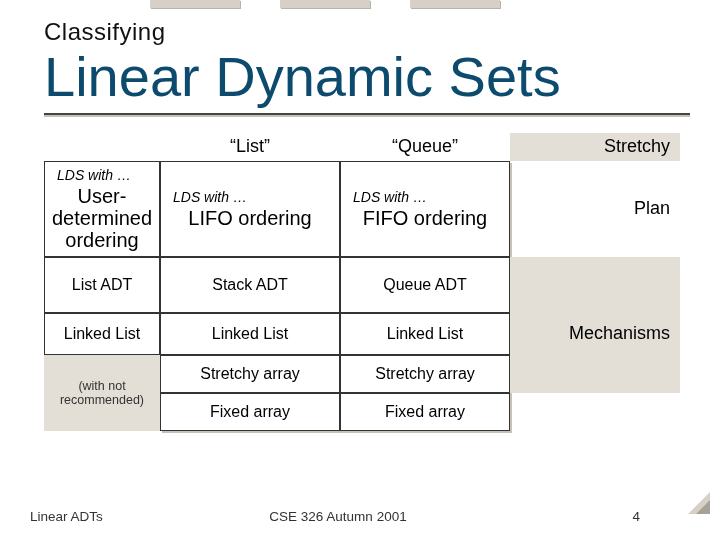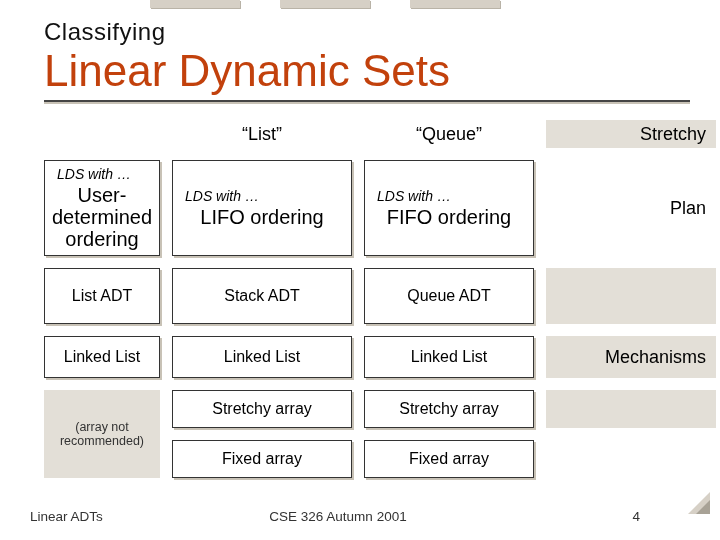--- a/index.html
+++ b/index.html
@@ -2,23 +2,23 @@
 <html><head>
 <meta charset="utf-8">
 <style>
   * { box-sizing: border-box; margin: 0; padding: 0; }
   html, body { width: 720px; height: 540px; font-family: Tahoma, Verdana, Arial, sans-serif; background: #fff; color: #000; }
   .slide { position: relative; width: 720px; height: 540px; padding: 18px 30px 0 44px; }
   .top-tabs { position: absolute; top: 0; left: 150px; display: flex; gap: 40px; }
   .top-tabs .tab { width: 90px; height: 8px; background: #d6d0c6; box-shadow: 1px 1px 0 #b9b3a7; }
   .heading-block { }
   .kicker { font-size: 24px; font-weight: 400; color: #111; letter-spacing: 0.5px; }
-  .title { font-size: 44px; font-weight: 400; color: #c2410c; line-height: 1.05; margin-top: 2px; }
+  .title { font-size: 56px; font-weight: 400; color: #0c4a6e; line-height: 1.05; margin-top: 2px; }
   .rule { height: 2px; background: #444; box-shadow: 0 2px 0 #c8c2b6; margin: 6px 0 18px 0; }
-  .grid { display: grid; grid-template-columns: 116px 180px 170px 170px; grid-template-rows: 28px 96px 56px 42px 38px 38px 38px; gap: 12px; }
+  .grid { display: grid; grid-template-columns: 116px 180px 170px 170px; grid-template-rows: 28px 96px 56px 42px 38px 38px 38px; }
   .cell { display: flex; align-items: center; justify-content: center; text-align: center; font-size: 16px; padding: 2px 6px; }
   .hdr { font-size: 18px; }
   .rowlabel { justify-content: flex-end; text-align: right; font-size: 18px; padding-right: 10px; }
   .grey { background: #e3dfd7; }
   .boxed { border: 1px solid #333; box-shadow: 2px 2px 0 #c8c2b6; background: #fff; }
   .inner { display: flex; flex-direction: column; align-items: center; justify-content: center; gap: 2px; width: 100%; height: 100%; }
   .lds { font-style: italic; font-size: 14px; align-self: flex-start; padding-left: 6px; }
   .big { font-size: 20px; line-height: 1.1; }
   .note { font-size: 12.5px; color: #333; }
   .footer { position: absolute; bottom: 16px; left: 0; width: 676px; display: flex; align-items: center; font-size: 13.5px; color: #333; }
@@ -76,21 +76,21 @@
     <div class="cell boxed">Stack ADT</div>
     <div class="cell boxed">Queue ADT</div>
 
     <div class="cell rowlabel grey"></div>
     <div class="cell grey boxed">Linked List</div>
     <div class="cell grey boxed">Linked List</div>
     <div class="cell grey boxed">Linked List</div>
 
     <div class="cell rowlabel grey">Mechanisms</div>
     <div class="cell grey" style="grid-row: span 2;">
-      <span class="note">(array not recommended)</span>
+      <span class="note">(with not recommended)</span>
     </div>
     <div class="cell grey boxed">Stretchy array</div>
     <div class="cell grey boxed">Stretchy array</div>
 
     <div class="cell rowlabel grey"></div>
     <div class="cell grey boxed">Fixed array</div>
     <div class="cell grey boxed">Fixed array</div>
   </div>
 
   <div class="footer">

